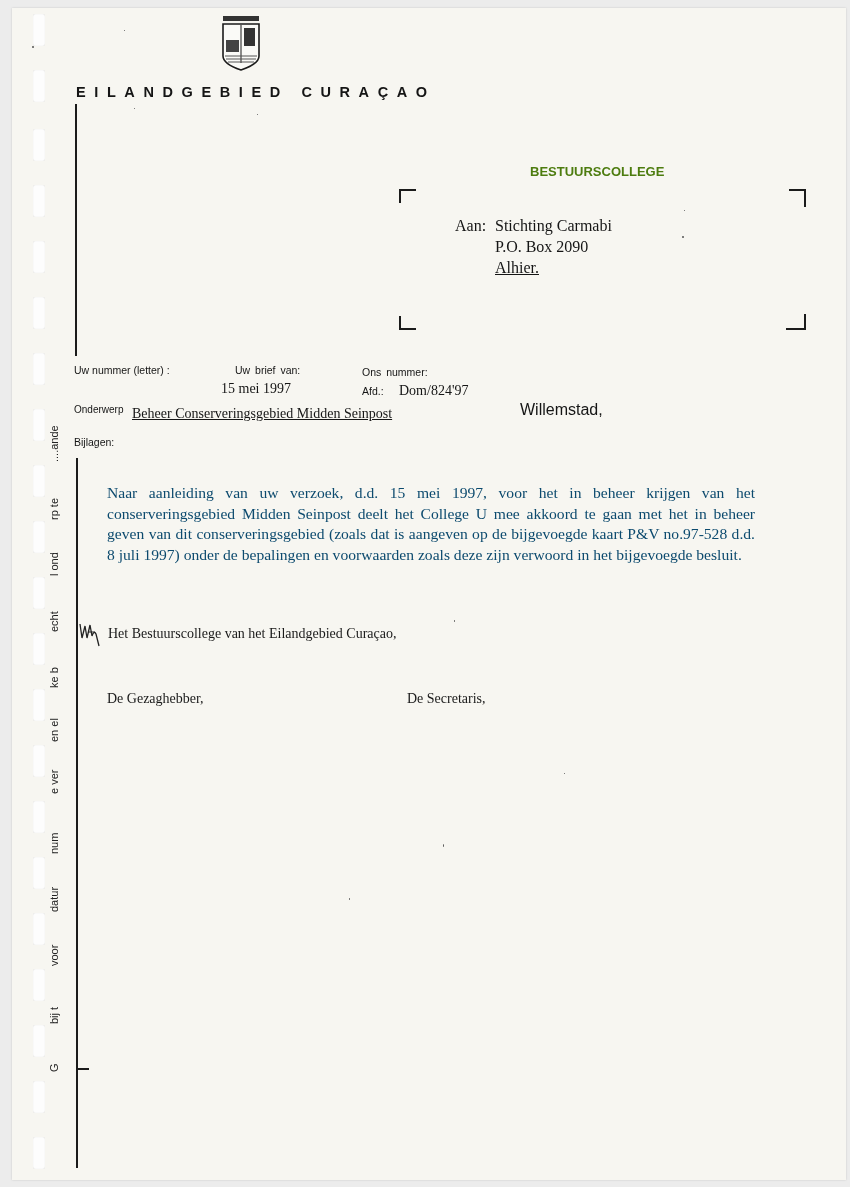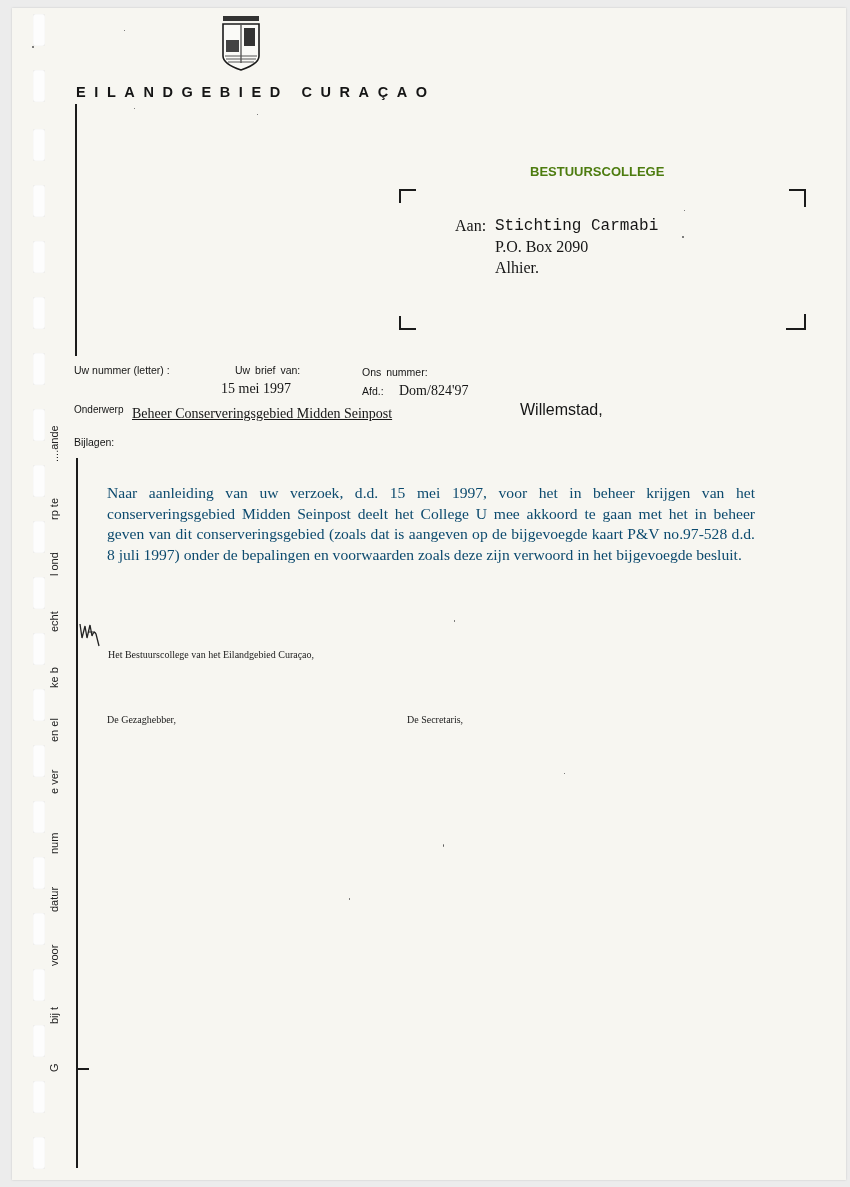--- a/index.html
+++ b/index.html
@@ -112,23 +112,22 @@
       font-family: "Liberation Serif", "DejaVu Serif", serif;
       font-size: 15.6px;
       line-height: 20.5px;
       text-align: justify;
       color: #0c4a6e;
     }
 
     .closing {
       position: absolute;
       font-family: "Liberation Serif", "DejaVu Serif", serif;
-      font-size: 10px;
+      font-size: 14px;
       color: #1a1a1a;
-      margin-top: 23px;
     }
 
     .speck {
       position: absolute;
       width: 2px;
       height: 2px;
       background: #555;
       border-radius: 50%;
     }
   </style>
@@ -197,23 +196,23 @@
   <div class="vline" style="left:387px; top:181px; height:14px;"></div>
   <div class="hline" style="left:387px; top:181px; width:17px;"></div>
   <div class="vline" style="left:792px; top:181px; height:18px;"></div>
   <div class="hline" style="left:777px; top:181px; width:17px;"></div>
   <div class="vline" style="left:387px; top:308px; height:14px;"></div>
   <div class="hline" style="left:387px; top:320px; width:17px;"></div>
   <div class="vline" style="left:792px; top:306px; height:16px;"></div>
   <div class="hline" style="left:774px; top:320px; width:20px;"></div>
 
   <div class="addr" style="left:443px; top:208px;">Aan:</div>
-  <div class="addr" style="left:483px; top:208px;font-family:Liberation Mono, monospace;">Stichting Carmabi</div>
+  <div class="addr" style="left:483px; top:208px;">Stichting Carmabi</div>
   <div class="addr" style="left:483px; top:229px;">P.O. Box 2090</div>
-  <div class="addr" style="left:483px; top:250px; ">Alhier.</div>
+  <div class="addr" style="left:483px; top:250px; text-decoration:underline;">Alhier.</div>
 
   <div class="meta-label" style="left:62px; top:356px;">Uw nummer (letter) :</div>
   <div class="meta-label" style="left:223px; top:356px; word-spacing:2px;">Uw  brief  van:</div>
   <div class="meta-value" style="left:209px; top:373px;">15 mei 1997</div>
   <div class="meta-label" style="left:350px; top:358px; word-spacing:2px;">Ons  nummer:</div>
   <div class="meta-label" style="left:350px; top:377px;">Afd.:</div>
   <div class="meta-value" style="left:387px; top:375px;">Dom/824'97</div>
   <div class="meta-label" style="left:62px; top:396px; font-size:10px;">Onderwerp</div>
   <div class="meta-value" style="left:120px; top:398px;text-decoration:underline;">Beheer Conserveringsgebied Midden Seinpost</div>
   <div class="meta-label" style="left:508px; top:393px; font-size:16px;">Willemstad,</div>

